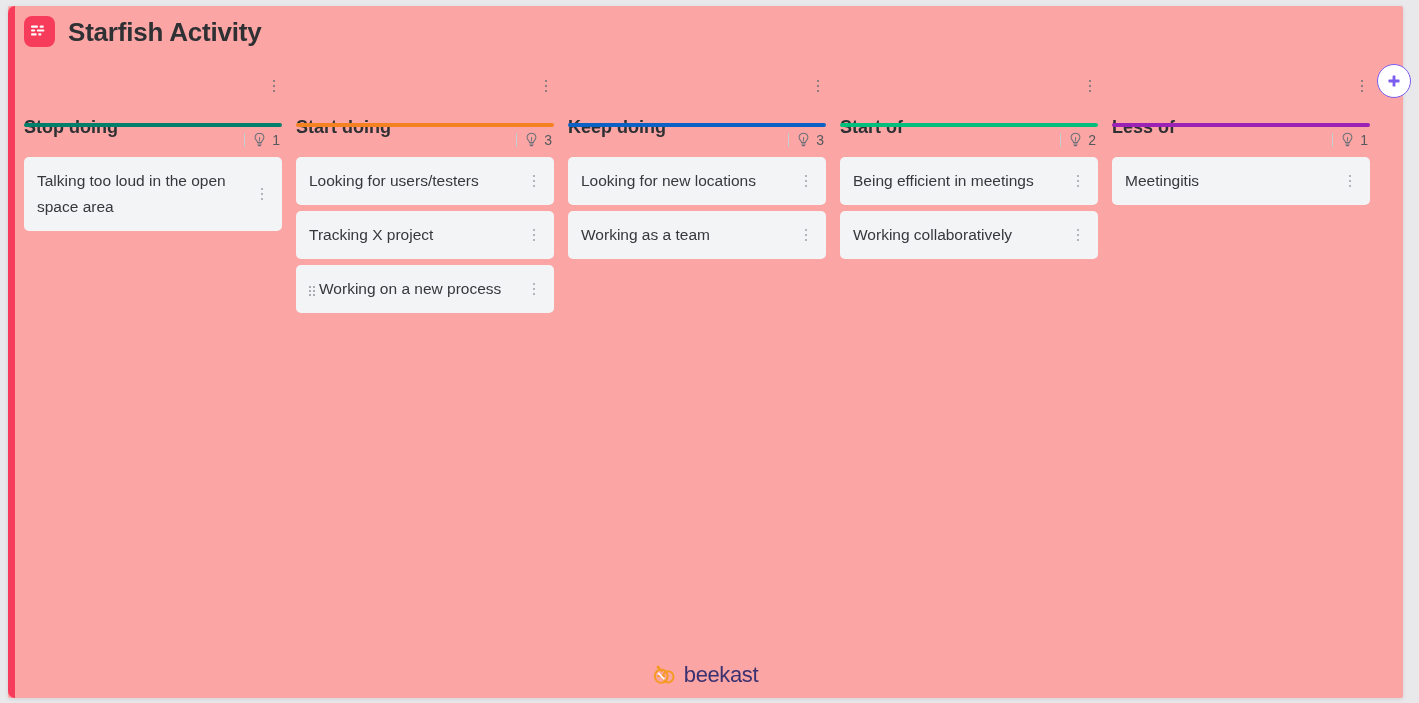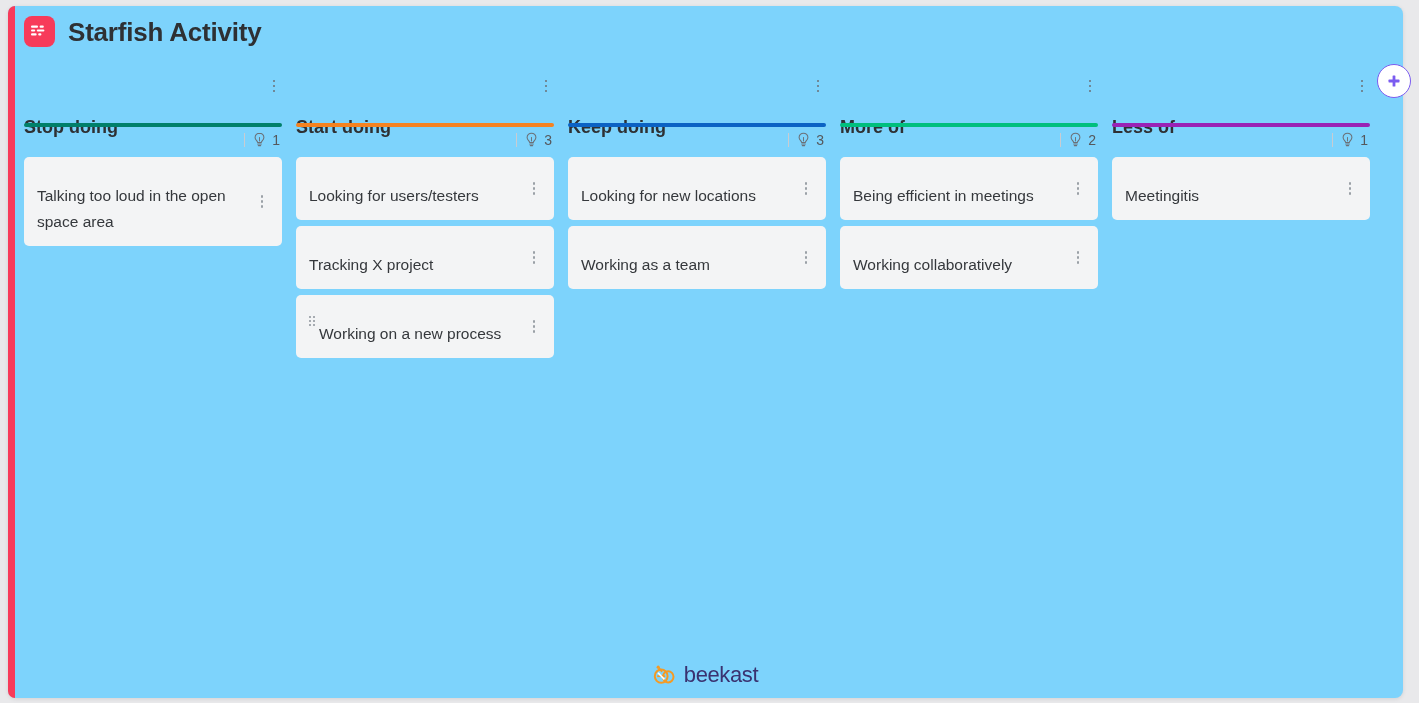--- a/index.html
+++ b/index.html
@@ -11,22 +11,22 @@
     font-family: "Liberation Sans", sans-serif;
     overflow: hidden;
   }
 
   #app {
     position: absolute;
     left: 8px;
     top: 6px;
     width: 1395px;
     height: 692px;
-    background: #7dd3fc;
-    border-radius: 8px;
+    background: #fca5a5;
+    border-radius: 2px;
     box-shadow: 0 1px 4px rgba(0,0,0,0.10);
     overflow: visible;
   }
 
   
   #accent-stripe {
     position: absolute;
     left: 0;
     top: 0;
     width: 7px;
@@ -189,21 +189,20 @@
     gap: 1px;
     flex: 1 1 auto;
     min-width: 0;
   }
 
   .card-text {
     font-size: 15.5px;
     line-height: 26px;
     color: #35383c;
     word-wrap: break-word;
-    margin-top: 15px;
   }
 
   .drag-handle {
     flex: none;
     width: 8px;
     height: 22px;
     display: grid;
     grid-template-columns: repeat(2, 2px);
     grid-template-rows: repeat(3, 2px);
     gap: 1.6px;
@@ -398,21 +397,21 @@
             <div class="kebab card-kebab">
               <i></i>
               <i></i>
               <i></i>
             </div>
           </div>
         </div>
       </div>
       <div class="column">
         <div class="column-head">
-          <div class="column-title">More of</div>
+          <div class="column-title">Start of</div>
           <div class="kebab ">
             <i></i>
             <i></i>
             <i></i>
           </div>
         </div>
         <div class="column-rule" style="background: rgb(0, 191, 125);"></div>
         <div class="column-meta">
           <div class="meta-sep"></div>
           <svg width="13" height="16" viewBox="0 0 13 16">

